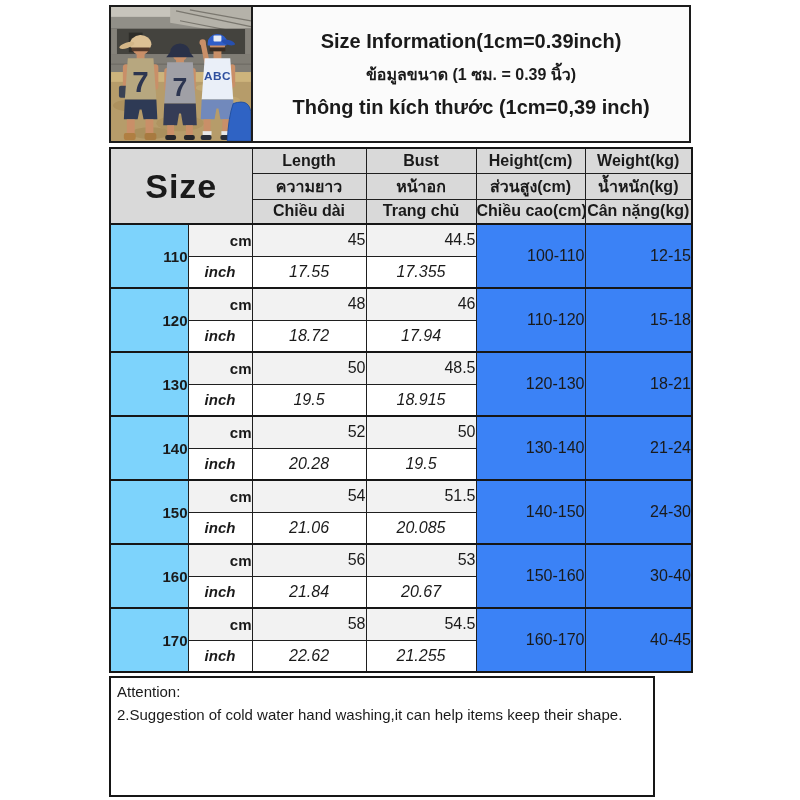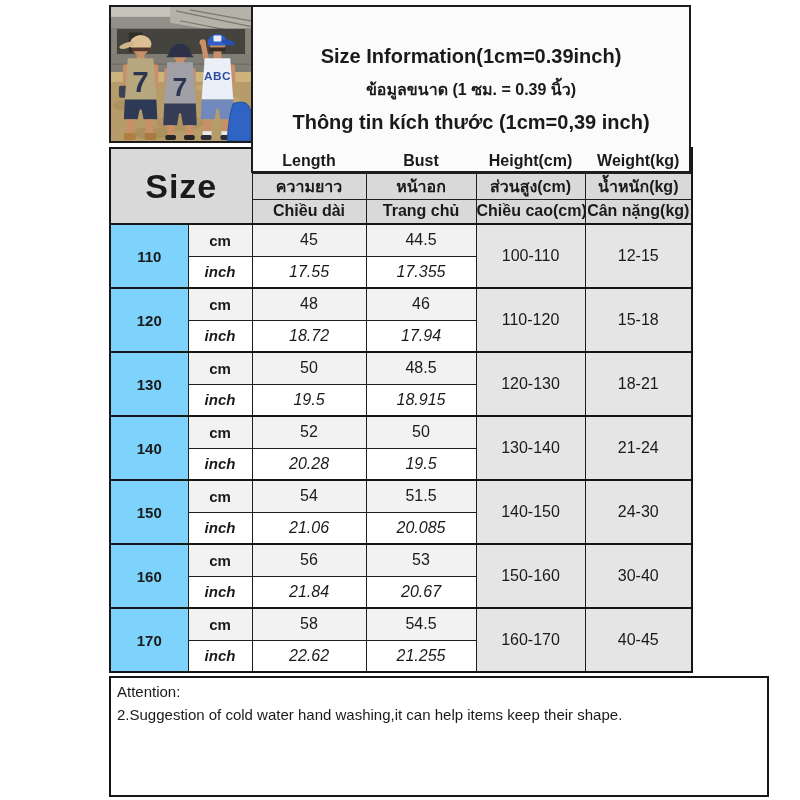--- a/index.html
+++ b/index.html
@@ -11,49 +11,49 @@
   }
   .page{width:582px;margin:5px auto 0 auto;}
   
   .header-strip{display:flex;height:138px;}
   .photo-box{
     width:144px;height:138px;border:2px solid #1c1c1c;box-sizing:border-box;
     overflow:hidden;flex:0 0 144px;background:#b69c6a;
   }
   .photo-box svg{display:block;}
   .title-box{
-    flex:1;height:168px;border:2px solid #1c1c1c;box-sizing:border-box;margin-left:-2px;
+    flex:1;height:138px;border:2px solid #1c1c1c;box-sizing:border-box;margin-left:-2px;
     background:#fbfbfb;display:flex;flex-direction:column;justify-content:center;
     text-align:center;gap:9px;
   }
   .title-en,.title-vi{font-size:20px;font-weight:bold;}
   .title-th{font-size:16px;font-weight:bold;}
   
   table.size-table{
     width:582px;border-collapse:collapse;table-layout:fixed;margin-top:4px;
     border:2px solid #161616;
   }
   .size-table td{
     border:1px solid #1f1f1f;text-align:center;vertical-align:middle;
     font-size:16px;padding:0;overflow:hidden;white-space:nowrap;
   }
   .size-table thead tr{height:25px;}
   .size-table tbody tr{height:32px;}
   td.size-cell{font-size:34px;font-weight:bold;background:#d9d9d9;letter-spacing:1px;margin-top:8px;}
   td.hd{font-weight:bold;background:#d9d9d9;}
   td.sz{font-weight:bold;background:#d9d9d9;font-size:15px;}
   td.unit{font-weight:bold;font-size:15px;}
-  tr.row-cm td{border-top:2px solid #161616;}
+  tr.row-cm td{border-top:2px solid #161616;text-align:right;}
   tr.row-cm td.shade{background:#f2f2f2;}
   tr.row-inch td{background:#ffffff;font-style:italic;}
   tr.row-inch td.sz, tr.row-cm td.sz{background:#7dd3fc;}
-  td.merged{background:#e5e5e5;}
+  td.merged{background:#3b82f6;}
   
   .attention{
-    width:660px;box-sizing:border-box;border:2px solid #161616;margin-top:3px;
+    width:546px;box-sizing:border-box;border:2px solid #161616;margin-top:3px;
     min-height:121px;padding:3px 6px 6px 6px;text-align:left;
     font-size:15px;line-height:1.5;
   }
 </style>
 </head>
 <body>
 
 <div class="page">
 
   <div class="header-strip">

